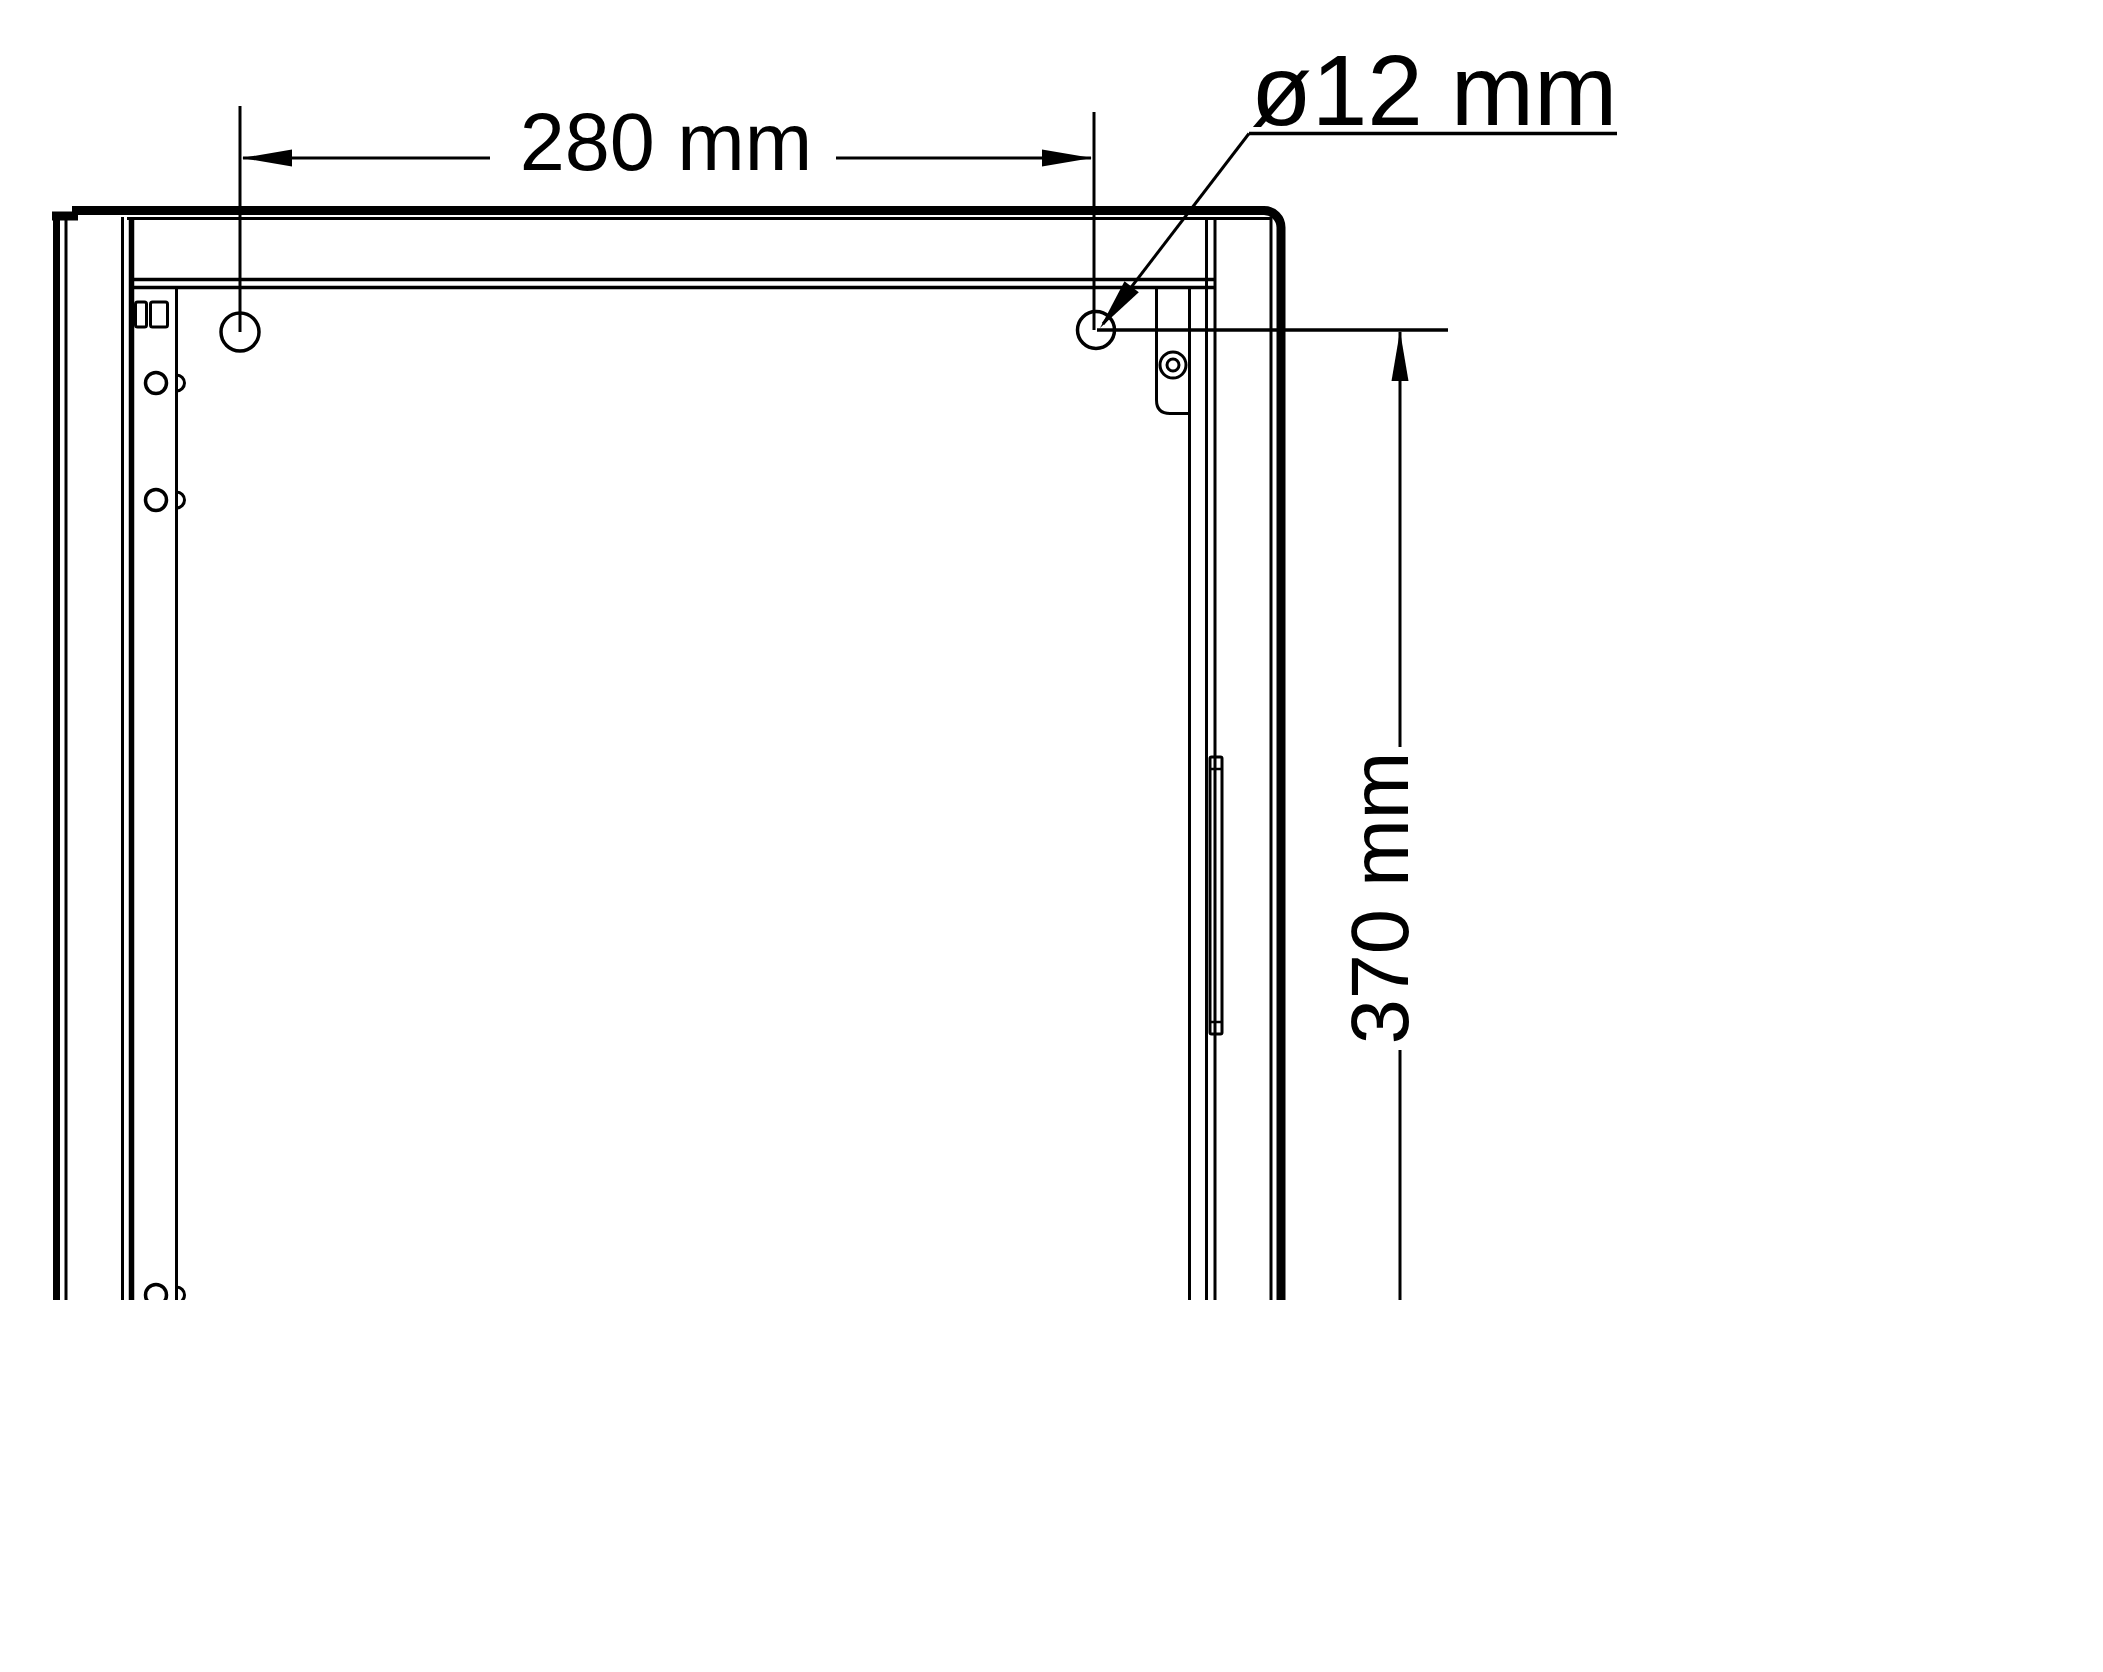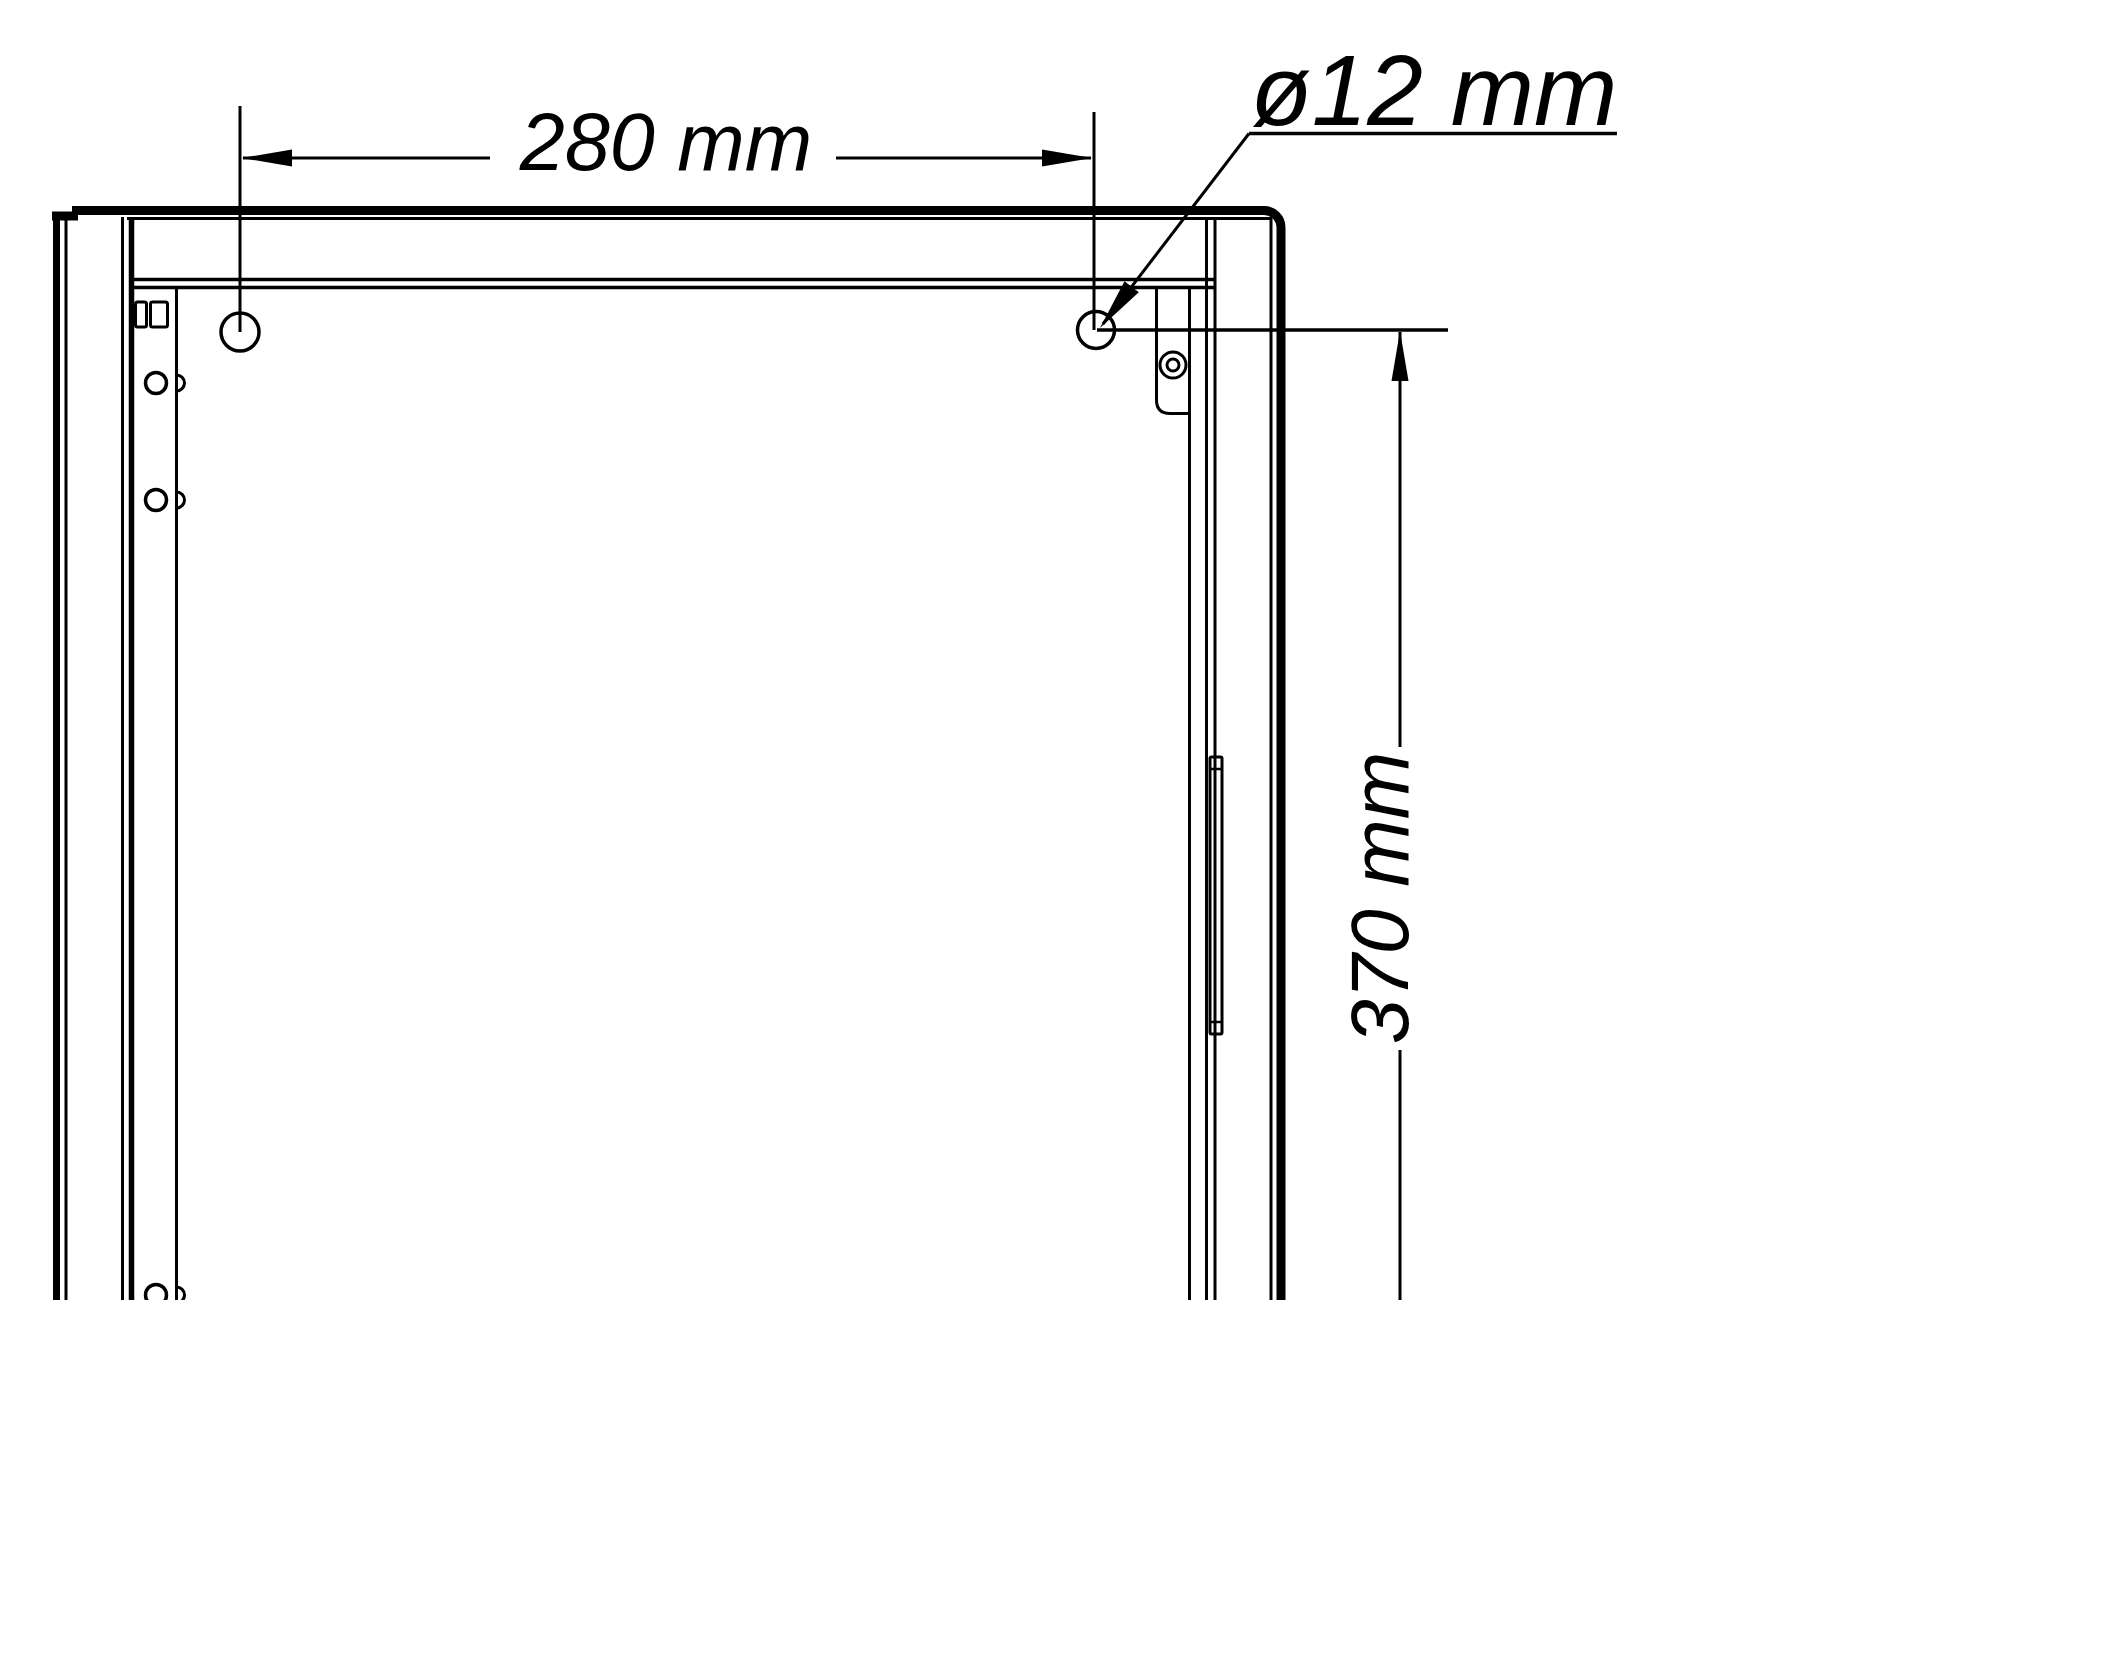--- a/index.html
+++ b/index.html
@@ -1,21 +1,20 @@
 <!DOCTYPE html>
 <html><head>
 <meta charset="utf-8">
 <style>
   html,body{margin:0;padding:0;background:#ffffff;}
   .canvas{
     position:relative;
     width:2103px;height:1300px;
     background:#ffffff;
     font-family:"Liberation Sans", sans-serif;
-    font-style:italic;
   }
   svg{position:absolute;left:0;top:0;}
   .ln{stroke:#000;fill:none;stroke-linecap:butt;}
   .fillb{fill:#000;stroke:none;}
   .dimtext{fill:#000;font-family:"Liberation Sans",sans-serif;}
 </style>
 </head>
 <body>
 
 <div class="canvas">

